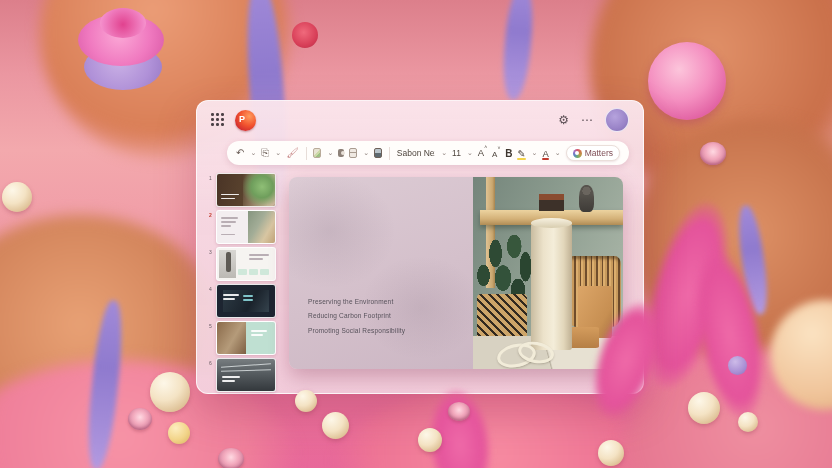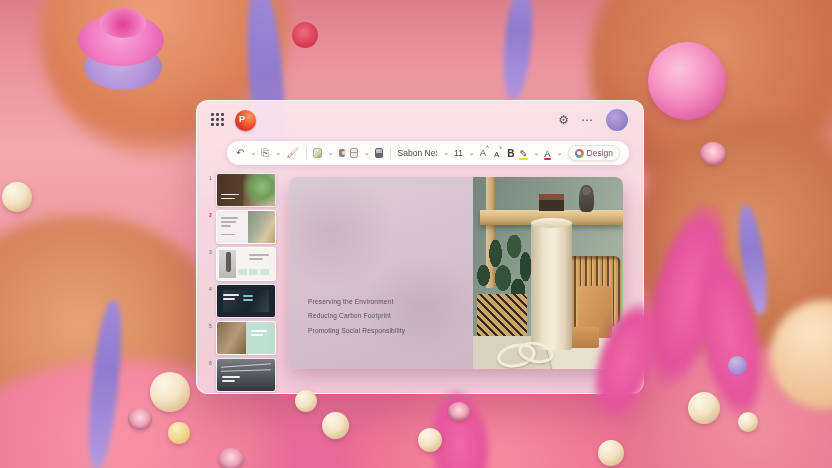--- a/index.html
+++ b/index.html
@@ -232,21 +232,21 @@
         <span class="chev">⌄</span>
       <span class="alet"><span>A</span><sup>˄</sup></span>
       <span class="alet" style="font-size:8px;"><span>A</span><sup>˅</sup></span>
       <span class="boldb">B</span>
       <span class="underbar hl">✎</span>
         <span class="chev">⌄</span>
       <span class="underbar fc">A</span>
         <span class="chev">⌄</span>
       <span class="copilot">
         <span class="cp-ring"></span>
-        <span>Design</span>
+        <span>Matters</span>
       </span>
     </div>
 
     <div id="sidebar">
       <div class="thumbrow">
         <span class="tnum">1</span>
         <div class="thumb t1">
           <div class="plant"></div>
           <div class="bar" style="left:4px;bottom:11px;width:18px;"></div>
           <div class="bar" style="left:4px;bottom:7px;width:14px;"></div>

